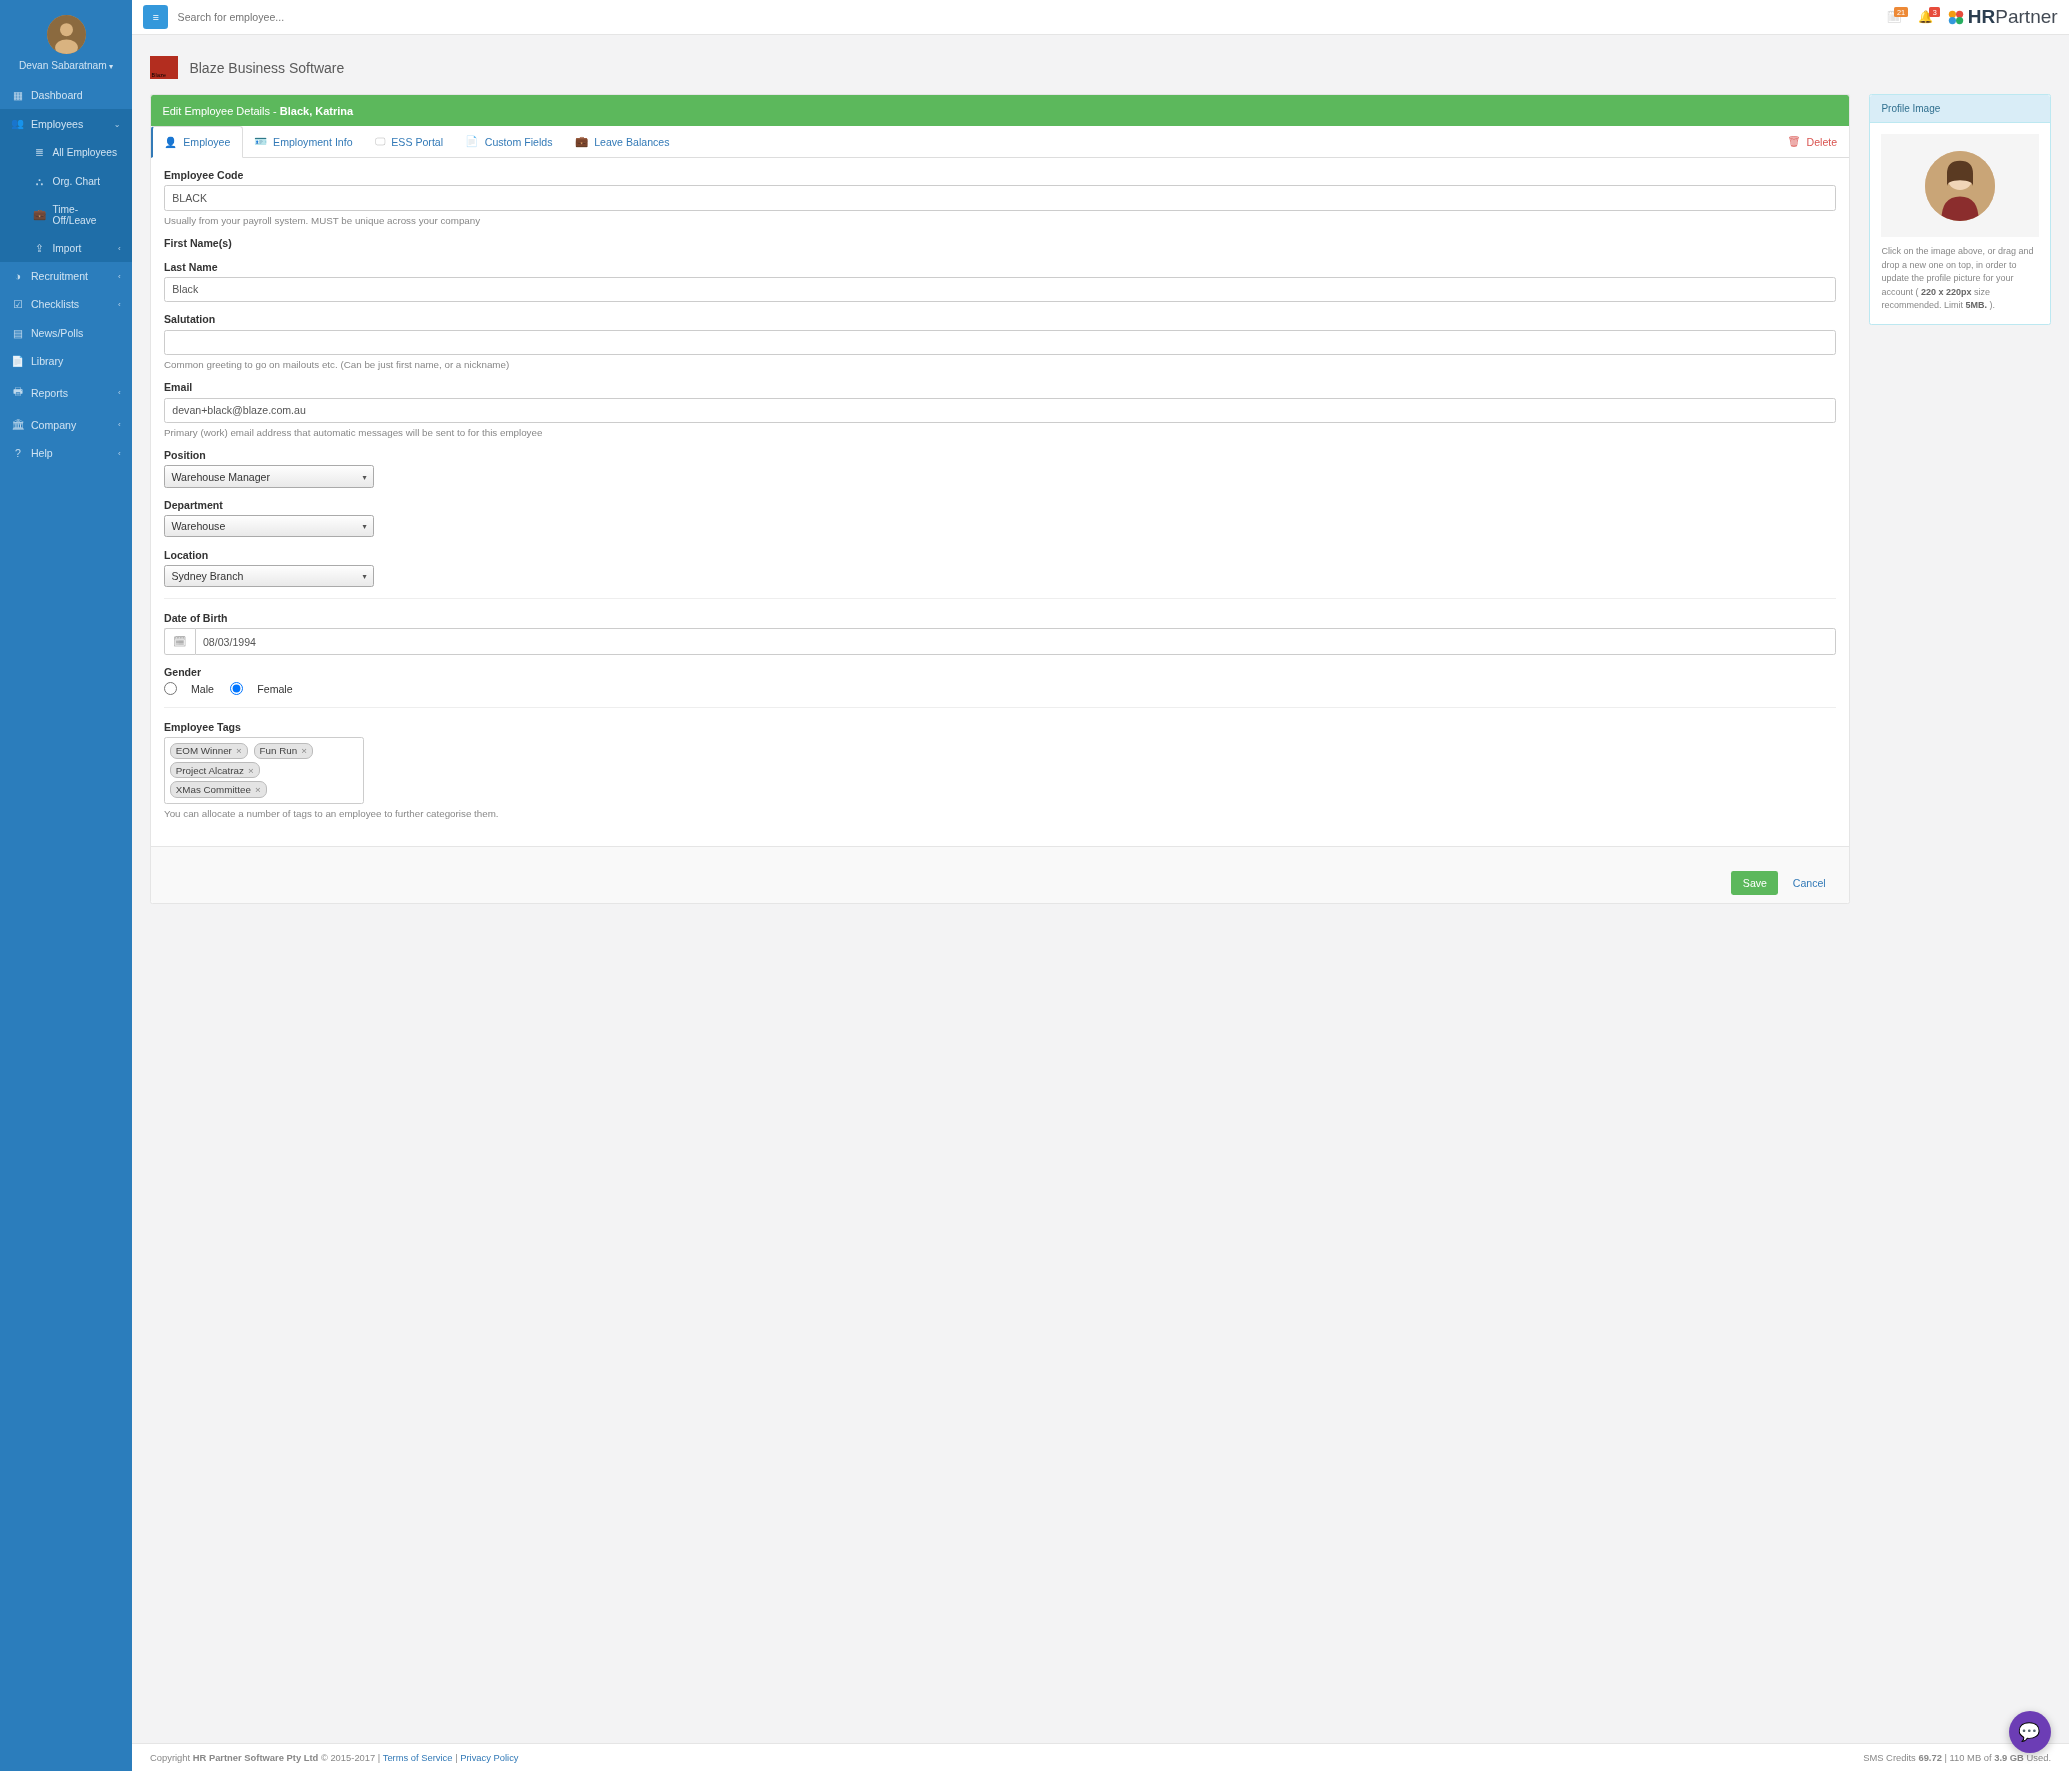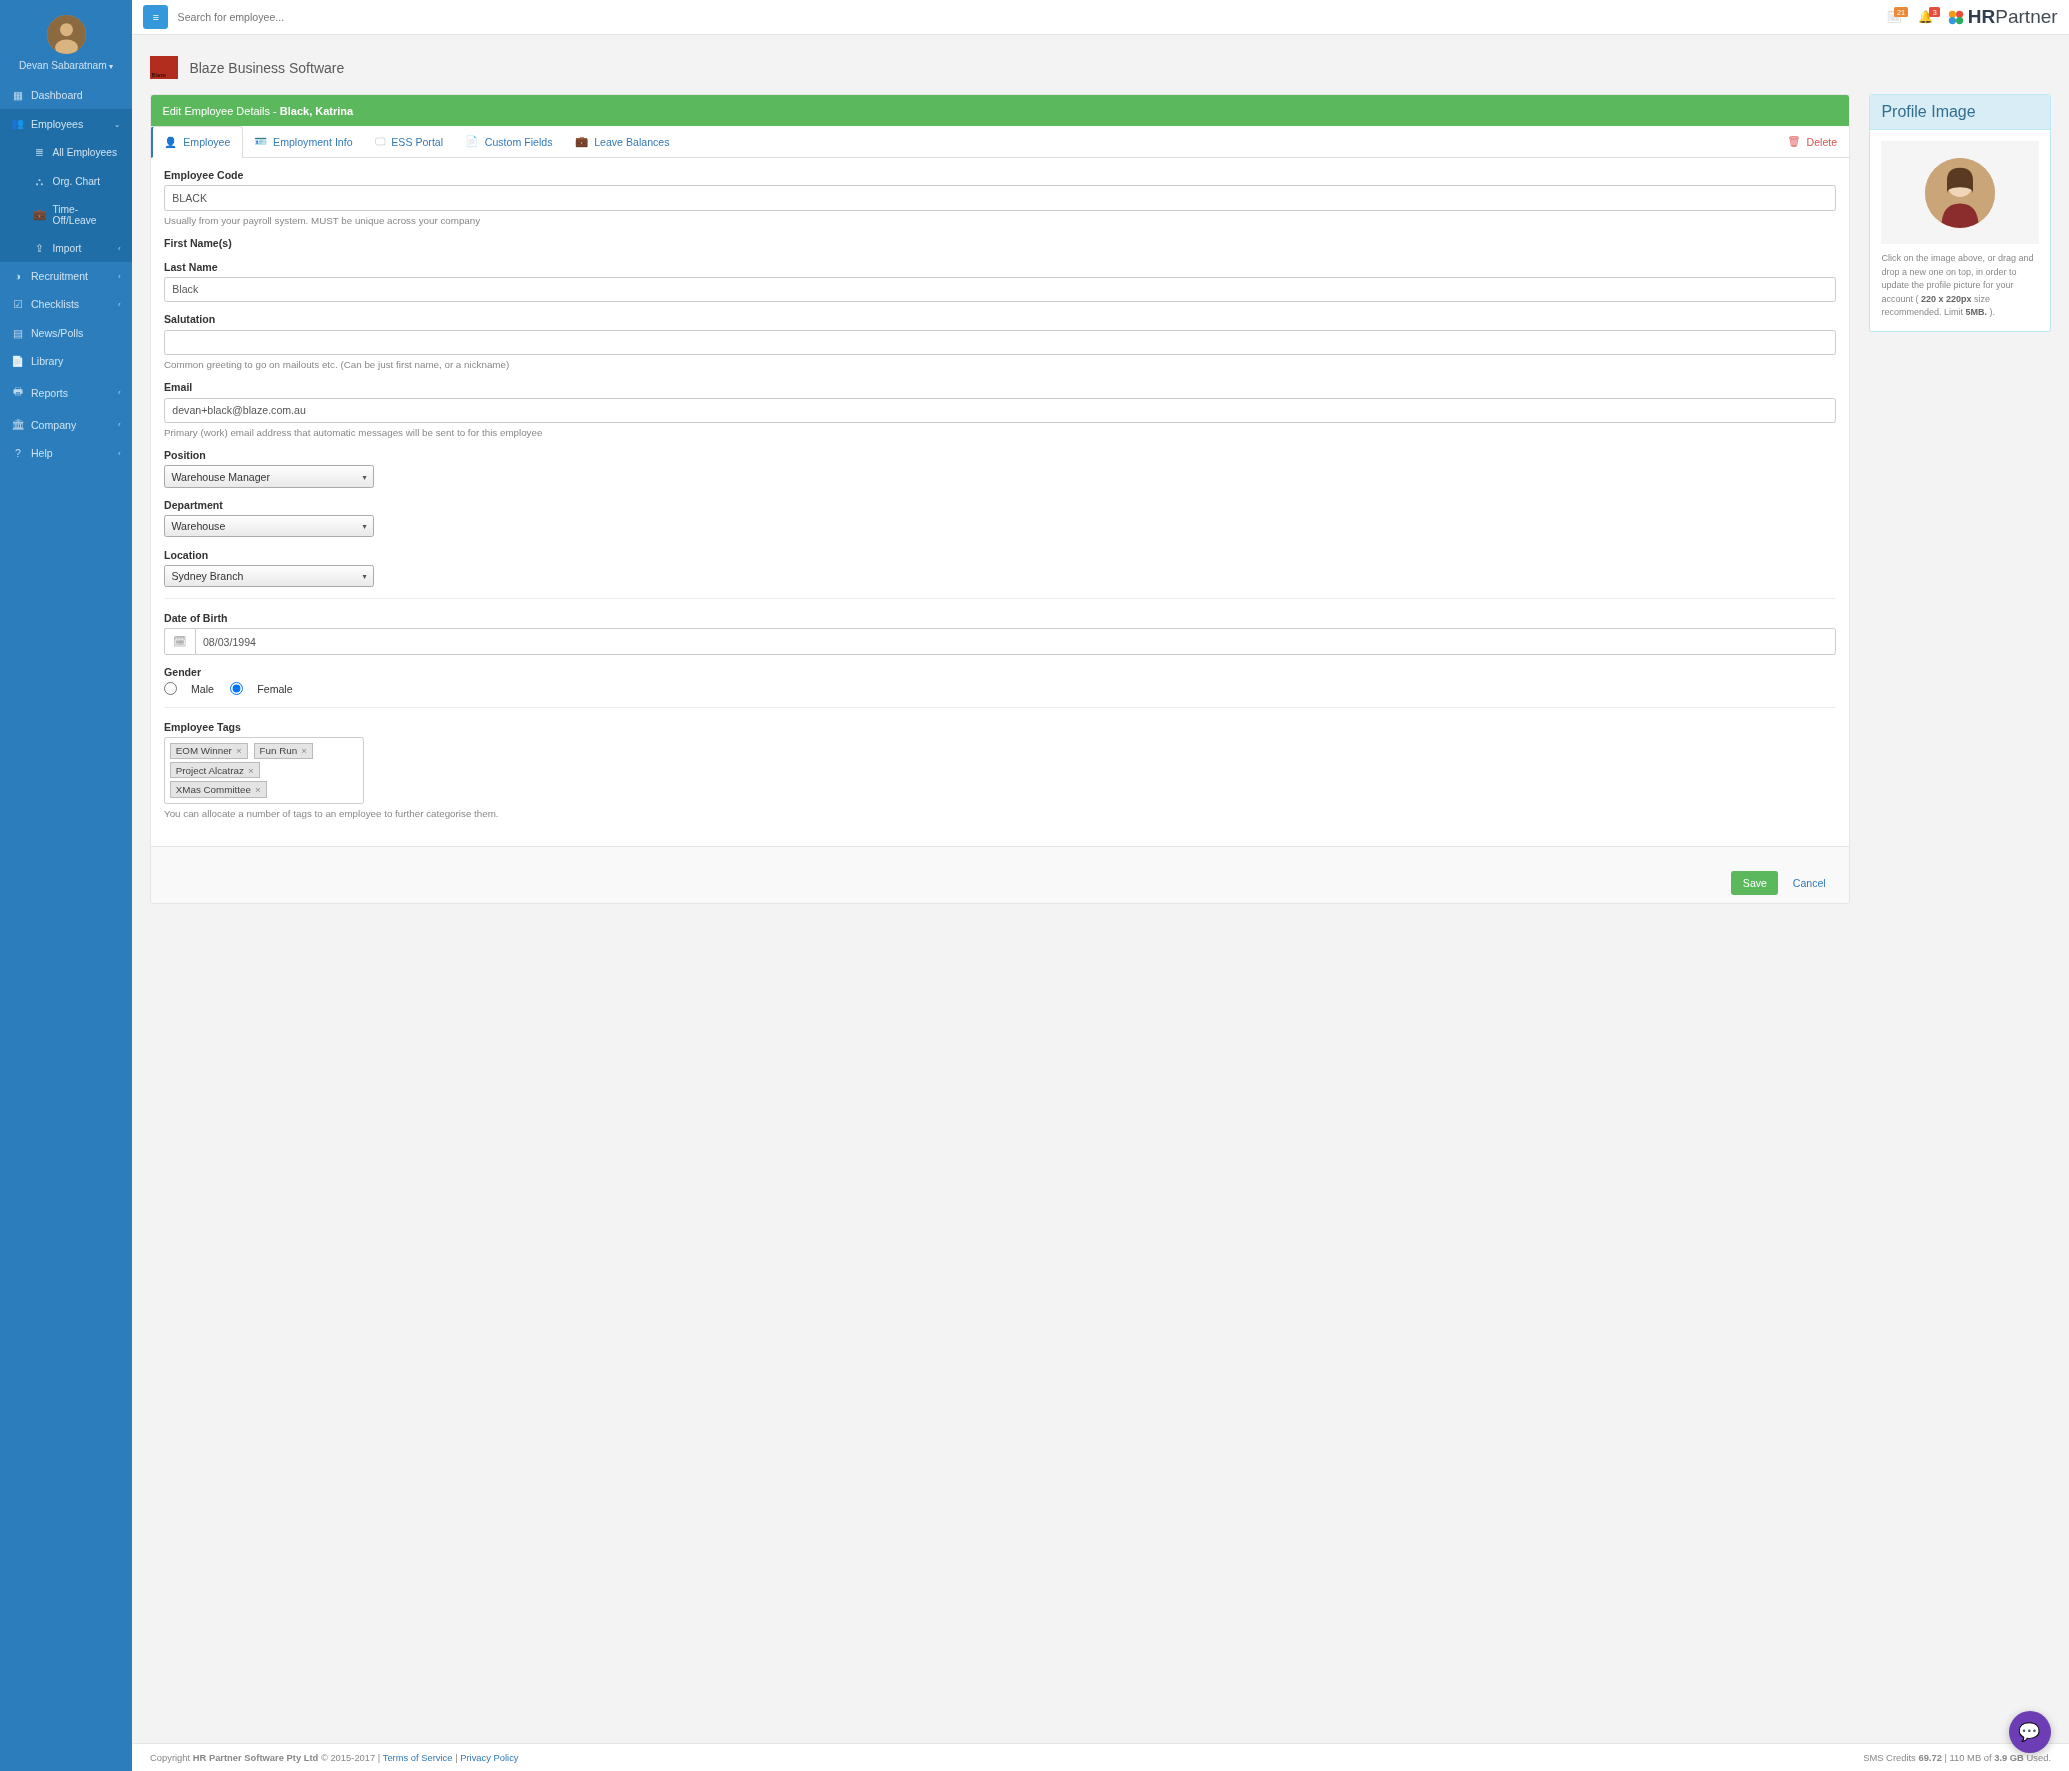--- a/index.html
+++ b/index.html
@@ -55,28 +55,28 @@
 .form-help { font-size: 9.8px; color: #888; margin-top: 4.1px; }
 .select-like { width: 210px; border: 0.8px solid #aaa; border-radius: 2.4px; padding: 4.1px 6.5px; font-size: 10.6px; background: linear-gradient(#fefefe, #e9e9e9); display: flex; justify-content: space-between; align-items: center; cursor: pointer; }
 .select-like .sel-caret { font-size: 8.1px; color: #555; }
 hr.sep { border: none; border-top: 0.8px solid #eee; margin: 6.5px 0 13px; }
 .input-group { display: flex; }
 .input-addon { border: 0.8px solid #ccc; border-right: none; border-radius: 2.4px 0 0 2.4px; padding: 5.7px 8.1px; background: #fff; color: #888; }
 .input-group .form-control { border-radius: 0 2.4px 2.4px 0; }
 .radio-row { display: flex; gap: 16.3px; align-items: center; }
 .radio-item { display: flex; align-items: center; gap: 14px; font-size: 10.6px; }
 .tags-box { border: 0.8px solid #ccc; border-radius: 2.4px; padding: 3.3px; width: 200px; }
-.tag-chip { display: inline-flex; align-items: flex-end; background: #e4e4e4; border: 0.8px solid #bbb; border-radius: 0; padding: 1.6px 4.9px; margin: 1.6px; font-size: 9.8px; color: #444; cursor: default; }
+.tag-chip { display: inline-flex; align-items: flex-end; background: #e4e4e4; border: 0.8px solid #bbb; border-radius: 7px; padding: 1.6px 4.9px; margin: 1.6px; font-size: 9.8px; color: #444; cursor: default; }
 .tag-x { margin-left: 4.1px; color: #888; cursor: pointer; font-size: 9.8px; }
 .panel-footer { background: #f9f9f9; border-top: 0.8px solid #e5e5e5; padding: 8.1px 11.4px; text-align: right; border-radius: 0 0 2.4px 2.4px; }
 .btn { display: inline-block; padding: 5.7px 11.4px; border-radius: 2.4px; cursor: pointer; font-size: 10.6px; border: none; }
 .btn-primary { background: #5cb85c; color: #fff; }
 .btn-link { color: #337ab7; background: transparent; margin-top: 16px; }
 .side-panel { background: #fff; border: 0.8px solid #bce8f1; border-radius: 2.4px; }
-.side-panel-header { background: #d9edf7; color: #31708f; padding: 8.1px 11.4px; font-size: 16px; border-radius: 2.4px 2.4px 0 0; border-bottom: 0.8px solid #bce8f1; }
+.side-panel-header { background: #d9edf7; color: #31708f; padding: 8.1px 11.4px; font-size: 10px; border-radius: 2.4px 2.4px 0 0; border-bottom: 0.8px solid #bce8f1; }
 .side-panel-body { padding: 11.4px; }
 .profile-drop { background: #f5f5f5; padding: 16.3px; text-align: center; margin-bottom: 8.1px; }
 .profile-img { width: 70px; height: 70px; border-radius: 50%; background: #d8b896; margin: 0 auto; overflow: hidden; }
 .side-help { font-size: 9px; color: #888; line-height: 1.5; }
 .side-help b { color: #666; }
 .footer { background: #fff; border-top: 0.8px solid #e5e5e5; padding: 8.1px 18px; display: flex; justify-content: space-between; font-size: 9.4px; color: #888; }
 .footer a { color: #337ab7; text-decoration: none; }
 .chat-bubble { position: fixed; bottom: 18px; right: 18px; width: 42px; height: 42px; border-radius: 50%; background: #6c3db5; color: #fff; display: flex; align-items: center; justify-content: center; font-size: 18px; box-shadow: 0 2.4px 8.1px rgba(0,0,0,0.25); cursor: pointer; }
 </style>
 </head>

